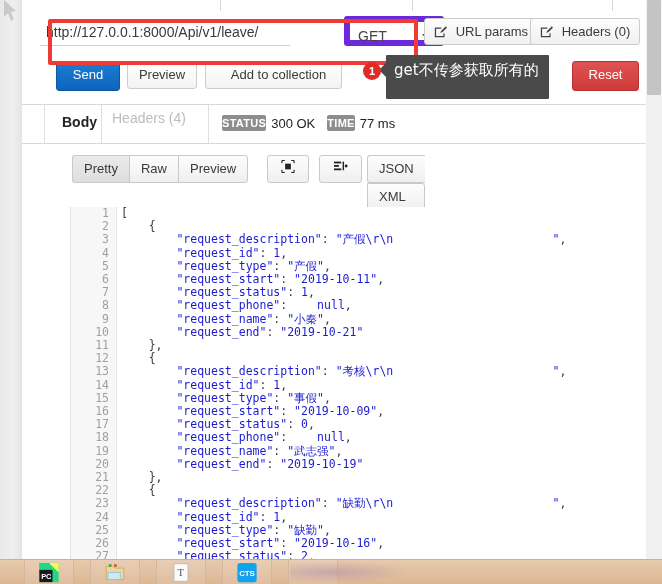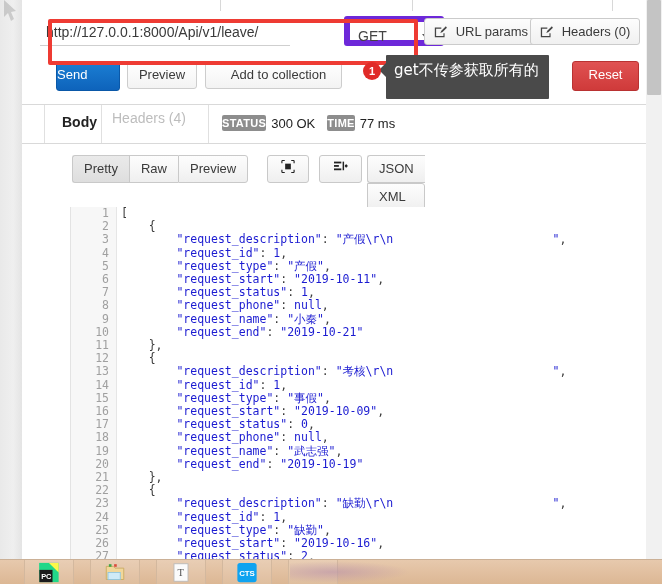--- a/index.html
+++ b/index.html
@@ -74,21 +74,21 @@
   }
   .gbtn .ic{display:inline-block;vertical-align:-2px;margin-right:5px;}
   .btn-urlparams{left:394px;}
   .btn-headers{left:500px;}
 
   
   .act-row{position:absolute;left:8px;top:44px;right:4px;height:40px;}
   .btn-send{
     position:absolute;left:26px;top:6px;width:62px;height:28px;
     background:linear-gradient(#1b7fd4,#0e63bb);border:1px solid #0a58a8;border-radius:3px;
-    color:#fff;font-size:13px;line-height:26px;cursor:pointer;
+    color:#fff;font-size:13px;text-align:center;line-height:26px;cursor:pointer;
   }
   .btn-plain{
     position:absolute;top:6px;height:28px;box-sizing:border-box;
     background:linear-gradient(#ffffff,#f3f3f3);border:1px solid #cdcdcd;border-radius:3px;
     color:#3a3a3a;font-size:13px;line-height:26px;text-align:center;cursor:pointer;padding:0 10px;
   }
   .btn-preview{left:97px;width:70px;}
   .btn-addcol{left:175px;width:137px;padding-left:20px;}
 
   .btn-reset{
@@ -174,21 +174,21 @@
     font-size:11.5px;line-height:13.2px;color:#a0a0a0;
   }
   .code{
     position:absolute;left:46px;top:0;right:0;bottom:0;
     font-family:"DejaVu Sans Mono","Liberation Mono",monospace;
     font-size:11.5px;line-height:13.2px;color:#3a3a3a;
     white-space:pre;padding-left:4px;
   }
   .s{color:#1b1bd1;}
   .num{color:#1b1bd1;}
-  .nul{color:#1b1bd1;}
+  .nul{color:#1b1bd1;margin-left:23px;}
 
   
   .taskbar{
     position:absolute;left:0;bottom:0;width:662px;height:24px;
     background:linear-gradient(#e7c9ad,#dcb794);
     border-top:1px solid #cbb096;
   }
   .tb-item{
     position:absolute;bottom:0;width:48px;height:24px;
     border-left:1px solid #d3b89e;border-right:1px solid #d3b89e;

